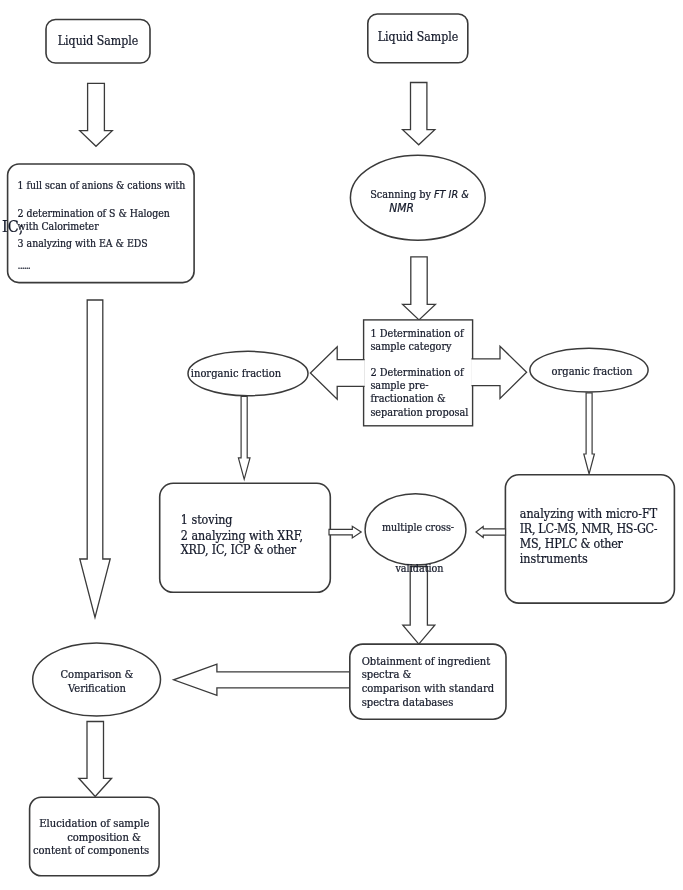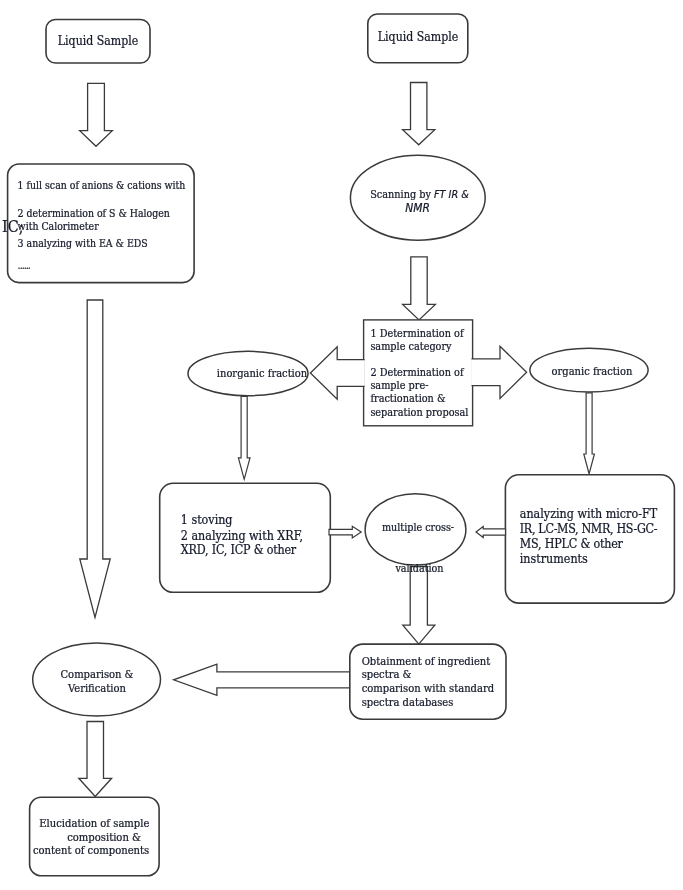--- a/index.html
+++ b/index.html
@@ -66,24 +66,24 @@
   <div class="lbl" style="left:180.8px;top:527.5px;font-size:12.4px;">2 analyzing with XRF,</div>
   <div class="lbl" style="left:180.8px;top:541.7px;font-size:12.4px;letter-spacing:-0.2px;">XRD, IC, ICP &amp; other</div>
   <div class="lbl" style="left:519.8px;top:506.2px;font-size:12.4px;">analyzing with micro-FT</div>
   <div class="lbl" style="left:519.8px;top:551.1px;font-size:12.4px;">instruments</div>
   <div class="lbl" style="left:519.8px;top:535.7px;font-size:12.4px;letter-spacing:-0.2px;">MS, HPLC &amp; other</div>
   <div class="lbl" style="left:519.8px;top:521.0px;font-size:12.4px;letter-spacing:-0.33px;">IR, LC-MS, NMR, HS-GC-</div>
   <div class="lbl" style="left:361.7px;top:654.5px;font-size:11.1px;">Obtainment of ingredient</div>
   <div class="lbl" style="left:361.7px;top:668.2px;font-size:11.1px;">spectra &amp;</div>
   <div class="lbl" style="left:361.7px;top:682.1px;font-size:11.1px;">comparison with standard</div>
   <div class="lbl" style="left:361.7px;top:696.0px;font-size:11.1px;">spectra databases</div>
-  <div class="lbl" style="left:202px;top:367.1px;width:120px;text-align:center;font-size:11.05px;">inorganic fraction</div>
+  <div class="lbl" style="left:176px;top:367.1px;width:120px;text-align:center;font-size:11.05px;">inorganic fraction</div>
   <div class="lbl" style="left:532px;top:364.5px;width:120px;text-align:center;font-size:11.05px;">organic fraction</div>
   <div class="lbl" style="left:367.5px;top:520.7px;width:101px;text-align:center;font-size:10.7px;">multiple cross-</div>
   <div class="lbl" style="left:369px;top:562px;width:101px;text-align:center;font-size:10.7px;">validation</div>
   <div class="lbl" style="left:33px;top:668.2px;width:128px;text-align:center;font-size:11.1px;">Comparison &amp;</div>
   <div class="lbl" style="left:33px;top:681.7px;width:128px;text-align:center;font-size:11.1px;">Verification</div>
   <div class="lbl" style="left:29.6px;top:816.8px;width:129.5px;text-align:center;font-size:11.15px;">Elucidation of sample</div>
   <div class="lbl" style="left:29.6px;top:830.8px;width:117px;text-align:center;font-size:11.15px;margin-left:16px;">composition &amp;</div>
   <div class="lbl" style="left:29.6px;top:844.3px;width:123px;text-align:center;font-size:11.15px;">content of components</div>
   <div class="lbl" style="left:352px;top:187.8px;width:135px;text-align:center;font-size:10.8px;"><span>Scanning by</span> <span class="em" style="font-size:10.8px;">FT IR &amp;</span></div>
-  <div class="lbl em" style="left:352px;top:201.1px;width:131px;text-align:center;font-size:11.9px;">NMR</div>
+  <div class="lbl em" style="left:336px;top:201.1px;width:131px;text-align:center;font-size:11.9px;">NMR</div>
 </div>
 
 </body></html>

